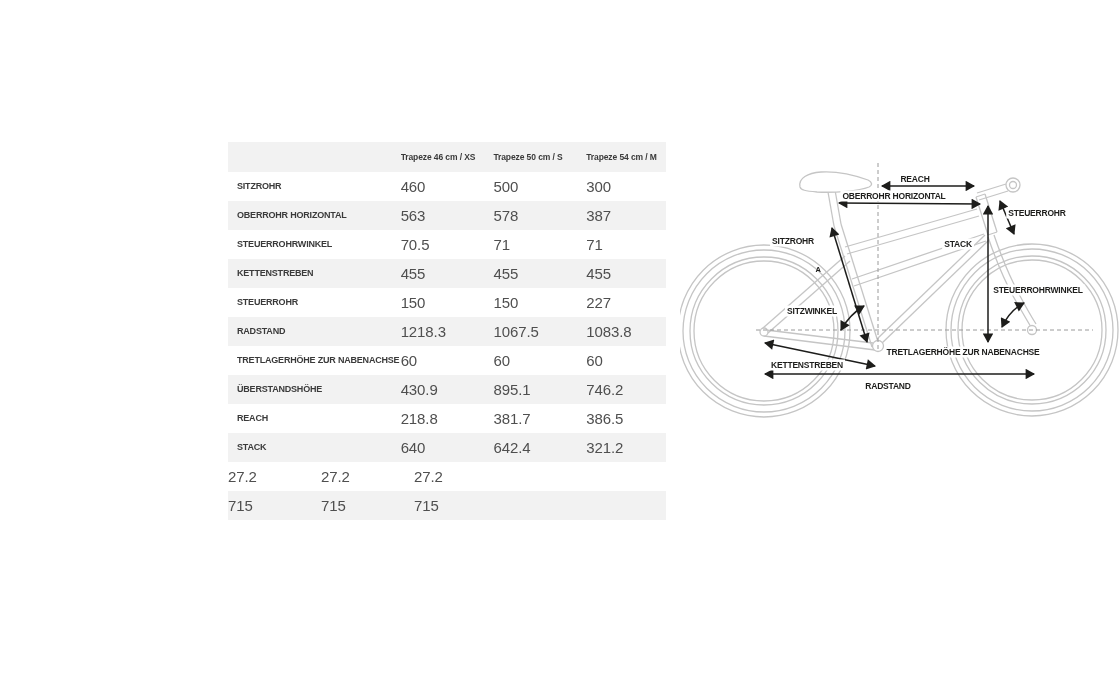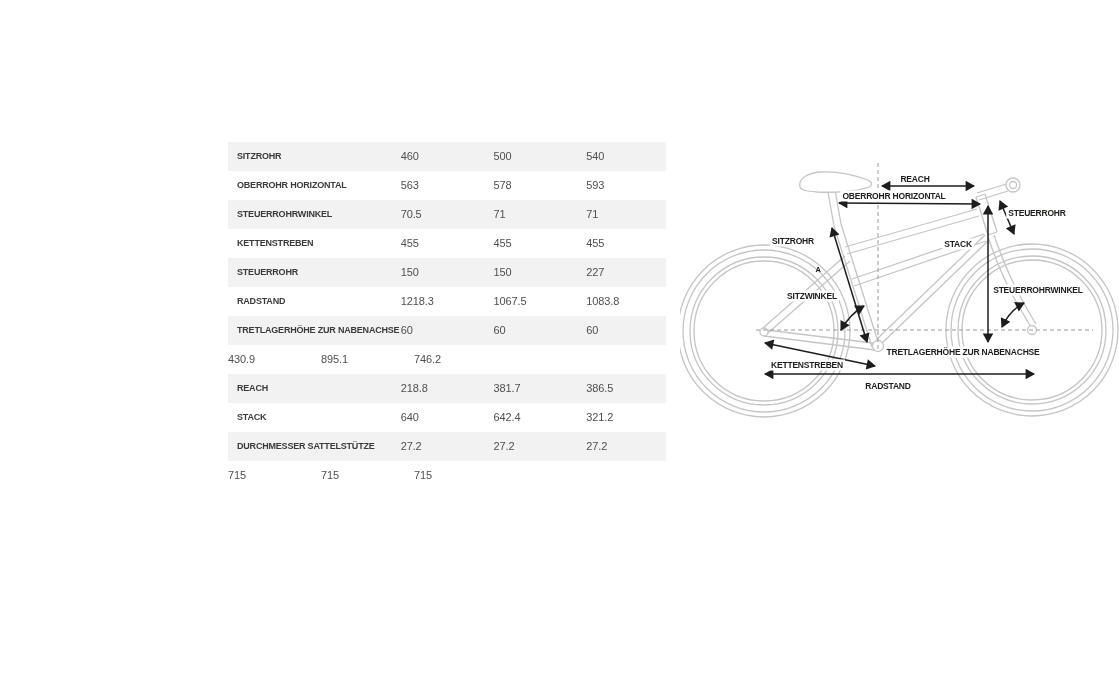--- a/index.html
+++ b/index.html
@@ -6,49 +6,55 @@
   #stage{position:relative;width:1119px;height:689px;background:#fff;overflow:hidden;
          font-family:"Liberation Sans",sans-serif;color:#3d3d3d;}
   
   .geo-table{position:absolute;left:228px;top:142px;width:438px;}
   .trow{display:flex;height:29px;line-height:29px;}
   .trow.thead{height:30px;line-height:30px;}
   .geo-table .trow:nth-child(odd){background:#f2f2f2;}
   .cell{white-space:nowrap;overflow:hidden;}
   .cell.lbl{width:164px;padding-left:9px;font-weight:bold;font-size:9px;
             letter-spacing:-0.2px;color:#3a3a3a;text-transform:uppercase;}
-  .cell.v{width:93px;font-size:11px;color:#4f4f4f;letter-spacing:-0.1px;}
+  .cell.v{width:93px;font-size:15px;color:#4f4f4f;letter-spacing:-0.1px;}
   .cell.v:last-child{width:80px;}
   .thead .cell.v{font-weight:bold;color:#3a3a3a;font-size:8.5px;}
   
   .diagram{position:absolute;left:680px;top:150px;width:439px;height:275px;}
   .diagram svg{position:absolute;left:0;top:0;}
   .dlabel{position:absolute;transform:translate(-50%,-50%);font-size:8.5px;font-weight:bold;
           color:#1d1d1b;letter-spacing:-0.2px;white-space:nowrap;background:#fff;
           padding:0 2px;line-height:11px;text-transform:uppercase;}
   .dlabel.tiny{font-size:7.5px;padding:0;background:transparent;}
 </style>
 </head>
 <body>
 
 <div id="stage">
 
   <div class="geo-table">
+    <div class="trow thead">
+      <div class="cell lbl"></div>
+      <div class="cell v">Trapeze 46 cm / XS</div>
+      <div class="cell v">Trapeze 50 cm / S</div>
+      <div class="cell v">Trapeze 54 cm / M</div>
+    </div>
 
     <div class="trow">
       <div class="cell lbl">Sitzrohr</div>
       <div class="cell v">460</div>
       <div class="cell v">500</div>
-      <div class="cell v">540</div>
+      <div class="cell v">300</div>
     </div>
     <div class="trow">
       <div class="cell lbl">Oberrohr Horizontal</div>
       <div class="cell v">563</div>
       <div class="cell v">578</div>
-      <div class="cell v">593</div>
+      <div class="cell v">387</div>
     </div>
     <div class="trow">
       <div class="cell lbl">Steuerrohrwinkel</div>
       <div class="cell v">70.5</div>
       <div class="cell v">71</div>
       <div class="cell v">71</div>
     </div>
     <div class="trow">
       <div class="cell lbl">Kettenstreben</div>
       <div class="cell v">455</div>
@@ -67,38 +73,38 @@
       <div class="cell v">1067.5</div>
       <div class="cell v">1083.8</div>
     </div>
     <div class="trow">
       <div class="cell lbl">Tretlagerhöhe zur Nabenachse</div>
       <div class="cell v">60</div>
       <div class="cell v">60</div>
       <div class="cell v">60</div>
     </div>
     <div class="trow">
+      <div class="cell lbl">Überstandshöhe</div>
       <div class="cell v">430.9</div>
       <div class="cell v">895.1</div>
       <div class="cell v">746.2</div>
     </div>
     <div class="trow">
       <div class="cell lbl">Reach</div>
       <div class="cell v">218.8</div>
       <div class="cell v">381.7</div>
       <div class="cell v">386.5</div>
     </div>
     <div class="trow">
       <div class="cell lbl">Stack</div>
       <div class="cell v">640</div>
       <div class="cell v">642.4</div>
       <div class="cell v">321.2</div>
     </div>
     <div class="trow">
-      <div class="cell lbl">Durchmesser Sattelstütze</div>
       <div class="cell v">27.2</div>
       <div class="cell v">27.2</div>
       <div class="cell v">27.2</div>
     </div>
     <div class="trow">
       <div class="cell v">715</div>
       <div class="cell v">715</div>
       <div class="cell v">715</div>
     </div>
   </div>
@@ -178,20 +184,20 @@
         <path d="M1002,327 Q1010,310 1024,303" marker-start="url(#ah)" marker-end="url(#ah)"></path>
       </g>
     </svg>
 
     <div class="dlabel" style="left:235px;top:29px">Reach</div>
     <div class="dlabel" style="left:214px;top:46px">Oberrohr Horizontal</div>
     <div class="dlabel" style="left:357px;top:63px">Steuerrohr</div>
     <div class="dlabel" style="left:113px;top:91px">Sitzrohr</div>
     <div class="dlabel" style="left:278px;top:94px">Stack</div>
     <div class="dlabel" style="left:358px;top:140px">Steuerrohrwinkel</div>
-    <div class="dlabel" style="left:132px;top:146px">Sitzwinkel</div>
+    <div class="dlabel" style="left:132px;top:161px">Sitzwinkel</div>
     <div class="dlabel" style="left:283px;top:202px">Tretlagerhöhe zur Nabenachse</div>
     <div class="dlabel" style="left:127px;top:215px">Kettenstreben</div>
     <div class="dlabel" style="left:208px;top:236px">Radstand</div>
     <div class="dlabel tiny" style="left:138px;top:119px">A</div>
   </div>
 
 </div>
 
 </body></html>

